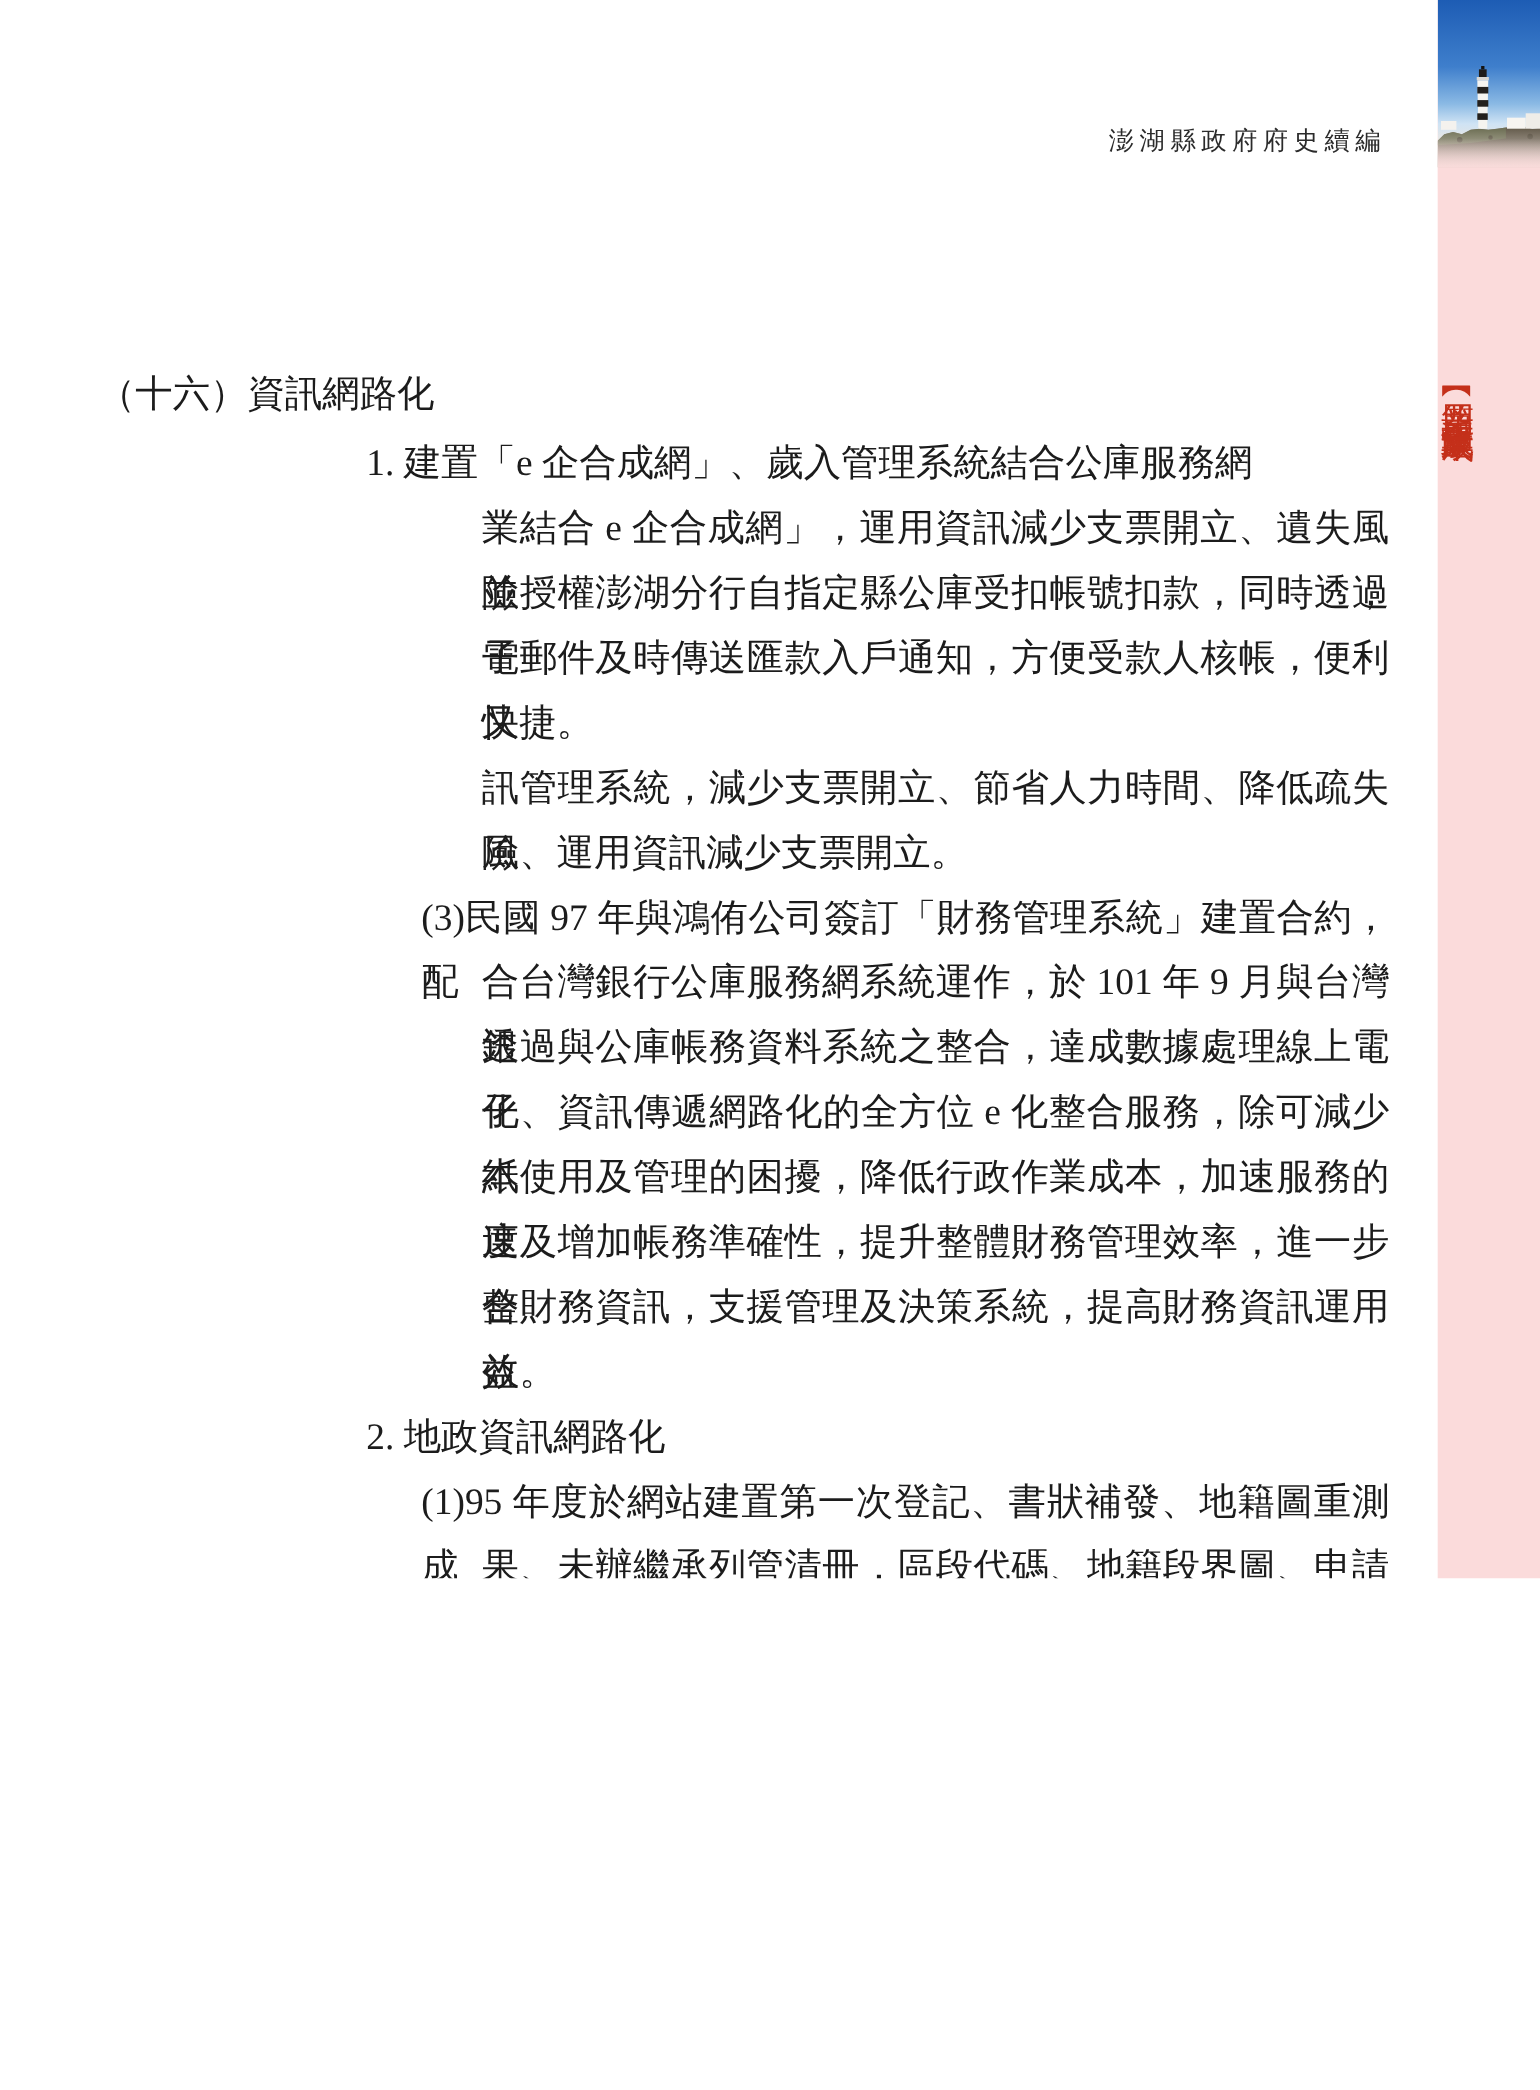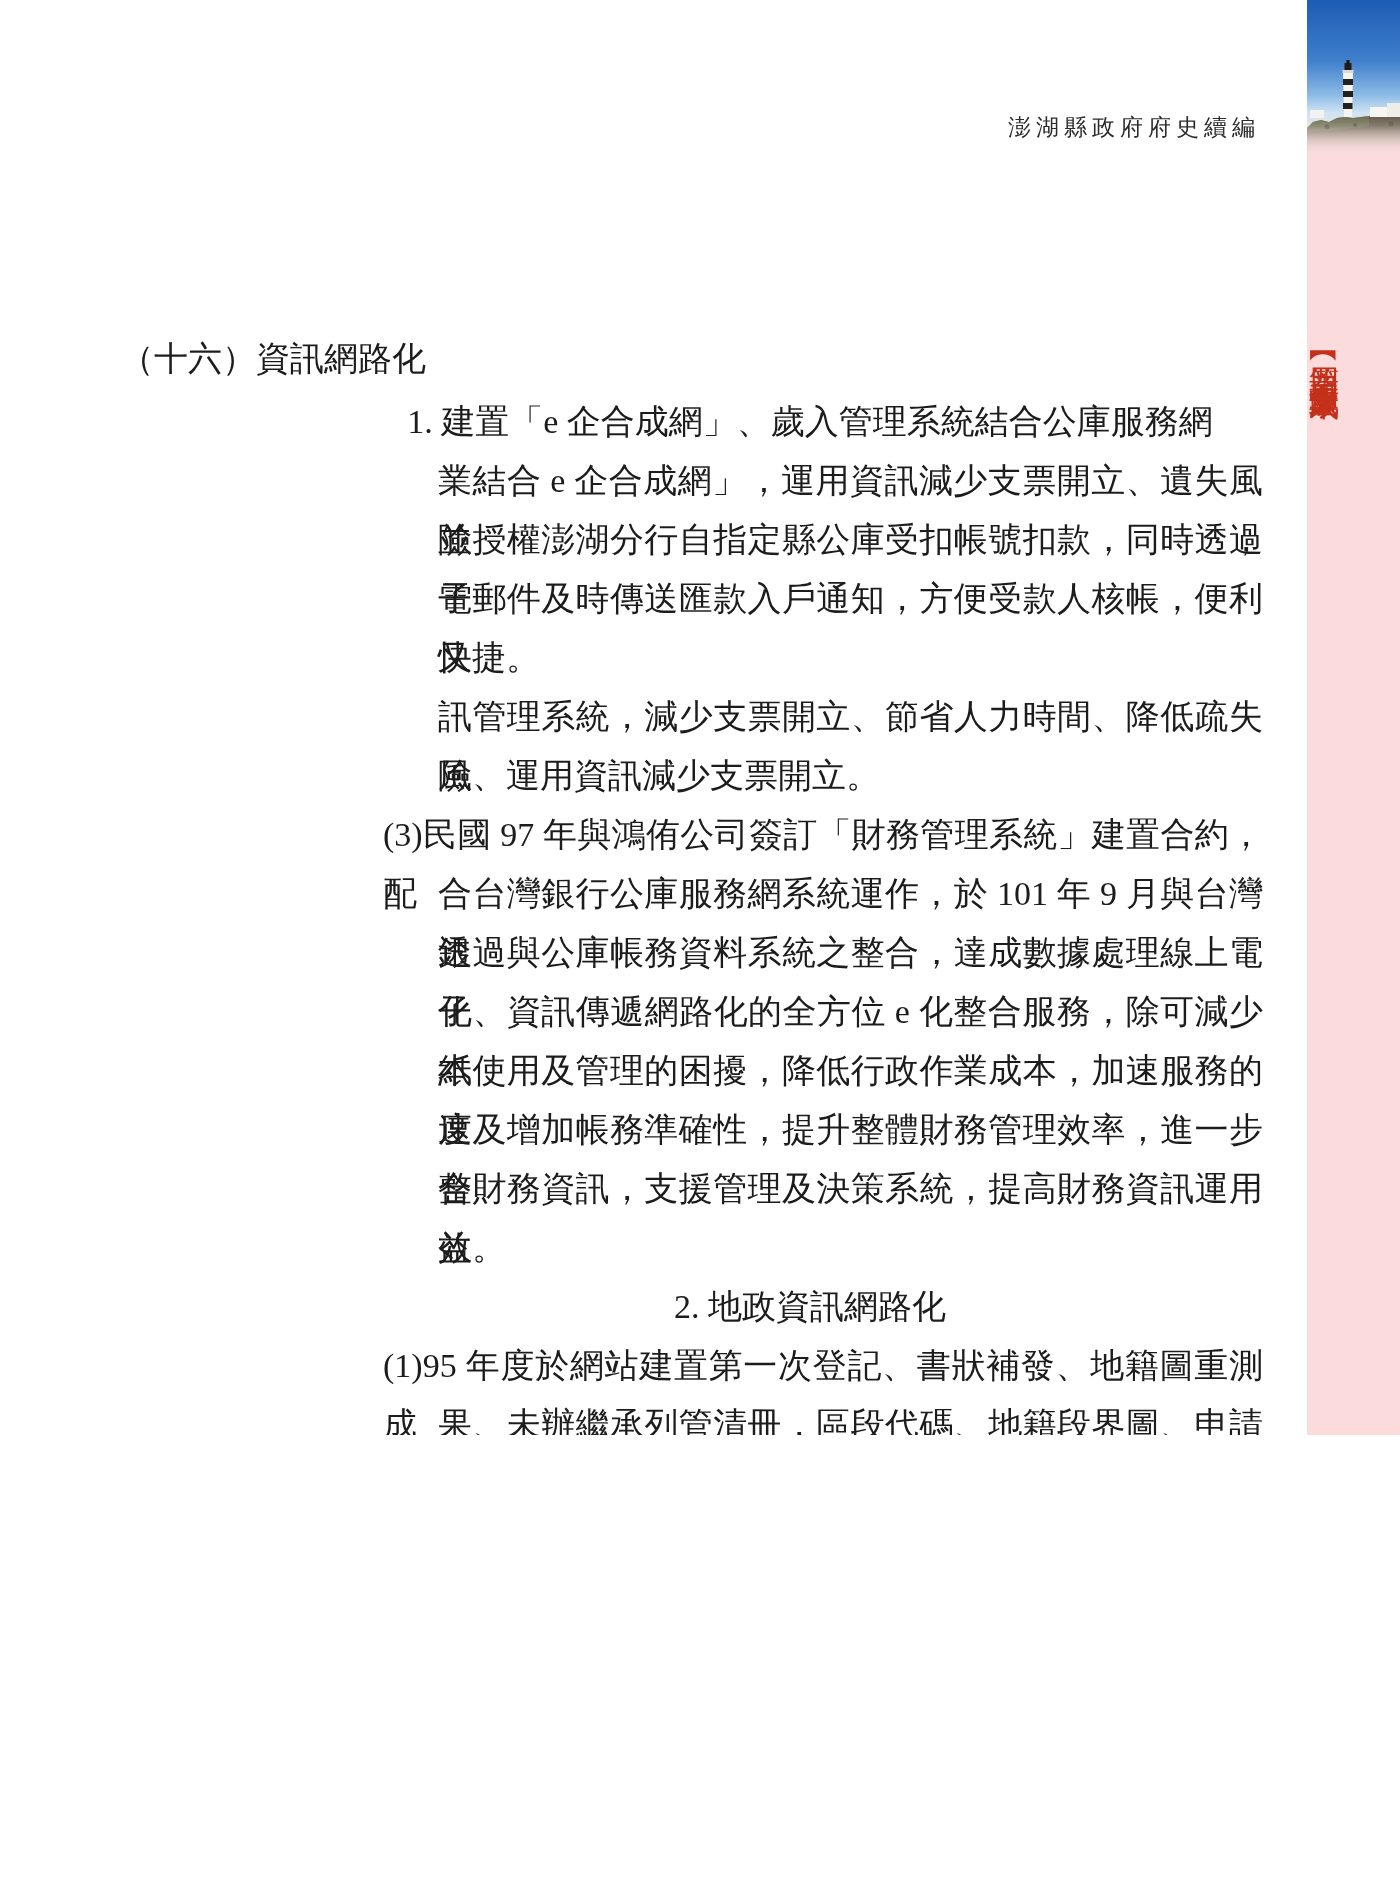--- a/index.html
+++ b/index.html
@@ -46,22 +46,22 @@
     font-size:25px;color:#161616;
   }
   
   .content{
     position:absolute;left:0;top:329px;width:1287px;
   }
   .line{
     height:59px;line-height:59px;
     font-size:34px;color:var(--text_black,#1c1c1c);
   }
-  .ind-h{margin-left:120px;margin-bottom:4px;}
-  .ind-num{margin-left:333px;text-align:center;}
+  .ind-h{margin-left:89px;margin-bottom:4px;}
+  .ind-num{margin-left:333px;}
   .ind-item{margin-left:383px;width:880px;}
   .ind-body{margin-left:438px;width:825px;}
   .just{text-align:justify;text-align-last:justify;}
 </style>
 </head>
 <body>
 
 <div class="page">
 
   <div class="sidebar-band"></div>

